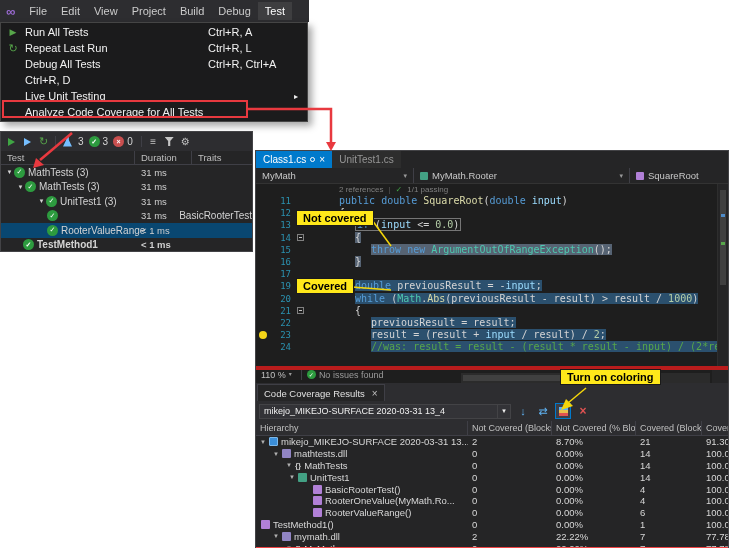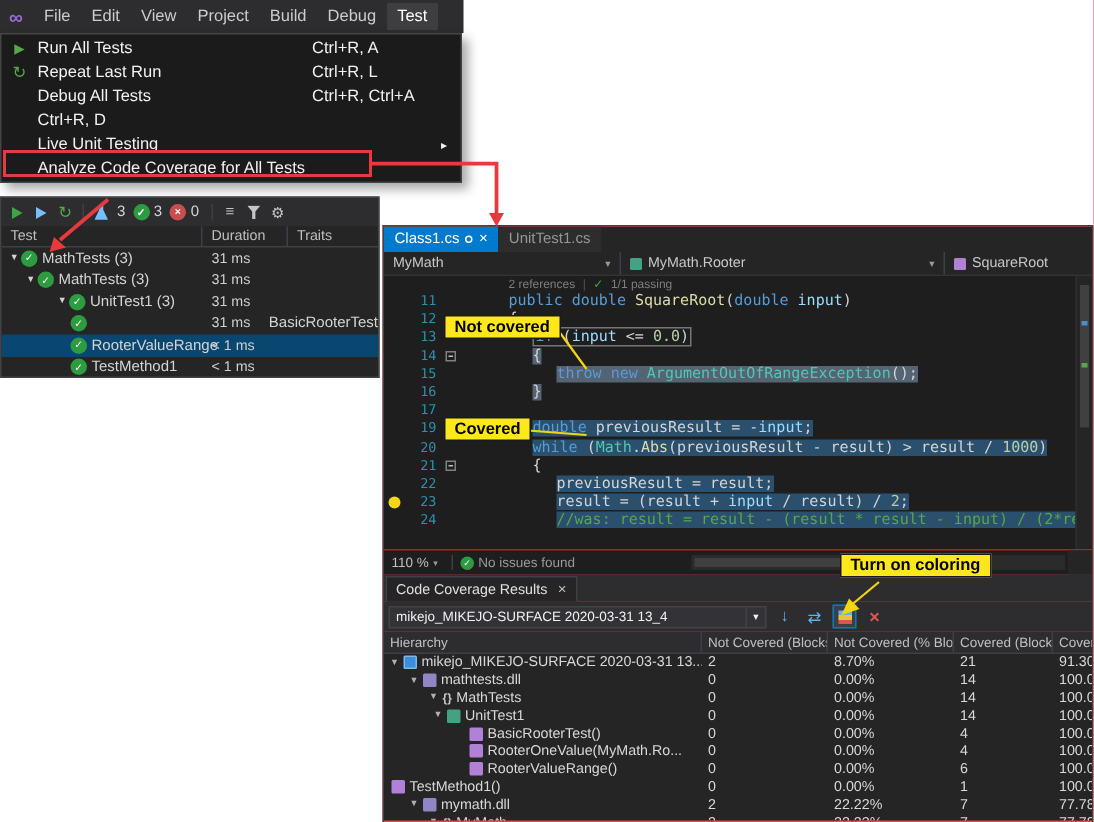--- a/index.html
+++ b/index.html
@@ -75,21 +75,21 @@
   .cl-text{flex:1}
   .cov-c{background:#2b506e}
   .cov-nc{background:#566373}
   .stmt-box{border:1px solid #767676;padding:0 1px}
   .tok-k{color:#569cd6}.tok-y{color:#4ec9b0}.tok-m{color:#dcdcaa}.tok-p{color:#9cdcfe}
   .tok-n{color:#b5cea8}.tok-c{color:#57a64a}.tok-x{color:#d4d4d4}
   .vscroll{position:absolute;right:0;top:0;width:11px;height:100%;background:#252526;border-left:1px solid #2e2e2e}
   .vscroll .thumb{position:absolute;left:2px;right:2px;top:6px;height:95px;background:#404040}
   .vscroll .mark{position:absolute;left:3px;width:4px;height:3px;background:#4f8cc9}
 
-  .ed-status{height:17px;display:flex;align-items:center;background:#1e1e1e;border-top:1px solid #b91c1c;font-size:9px;color:#c0c0c0;position:relative}
+  .ed-status{height:17px;display:flex;align-items:flex-start;background:#1e1e1e;border-top:4px solid #b91c1c;font-size:9px;color:#c0c0c0;position:relative}
   .zoom{padding:0 3px 0 5px}
   .small-caret{font-size:6px;color:#9a9a9a;margin-right:4px}
   .sep-v{width:1px;height:10px;background:#3f3f46;margin:0 5px}
   .health-ico{width:9px;height:9px;border-radius:50%;background:#2d9b3f;color:#fff;font-size:6px;display:flex;align-items:center;justify-content:center;margin-right:3px;flex:none}
   .health-text{color:#9a9a9a}
   .hscroll{position:absolute;left:205px;right:18px;top:3px;height:10px;background:#2b2b2b}
   .hscroll .thumb{position:absolute;left:2px;width:115px;top:2px;height:6px;background:#404040}
   .corner{position:absolute;right:0;top:0;width:16px;height:100%;background:#252526}
 
   .panel-head{height:18px;background:#2d2d30;display:flex;align-items:flex-end;padding-left:1px}
@@ -236,21 +236,21 @@
         <div class="te-row" style="padding-left: 46px; justify-content: space-between;">
           <span class="te-check">✓</span>
           <span class="te-label">BasicRooterTest</span>
           <span class="te-dur">31 ms</span>
         </div>
         <div class="te-row selected" style="padding-left: 46px;">
           <span class="te-check">✓</span>
           <span class="te-label">RooterValueRange</span>
           <span class="te-dur">&lt; 1 ms</span>
         </div>
-        <div class="te-row" style="padding-left: 46px;">
+        <div class="te-row" style="padding-left: 22px; font-weight: bold;">
           <span class="te-check">✓</span>
           <span class="te-label">TestMethod1</span>
           <span class="te-dur">&lt; 1 ms</span>
         </div>
       </div>
   </section>
 
   <section id="main-window">
     <div class="tabbar">
       <div class="tab active">

